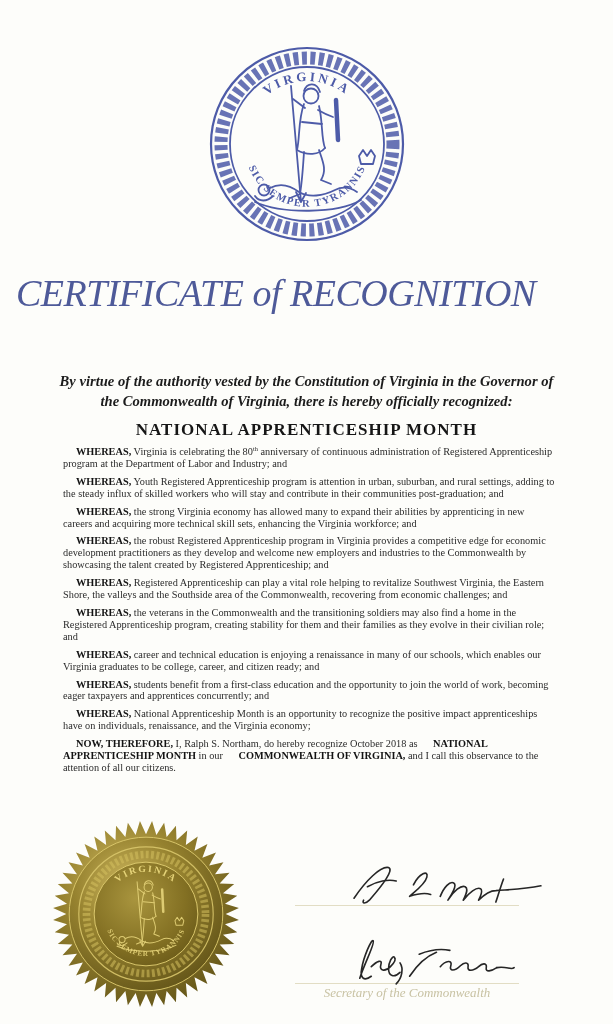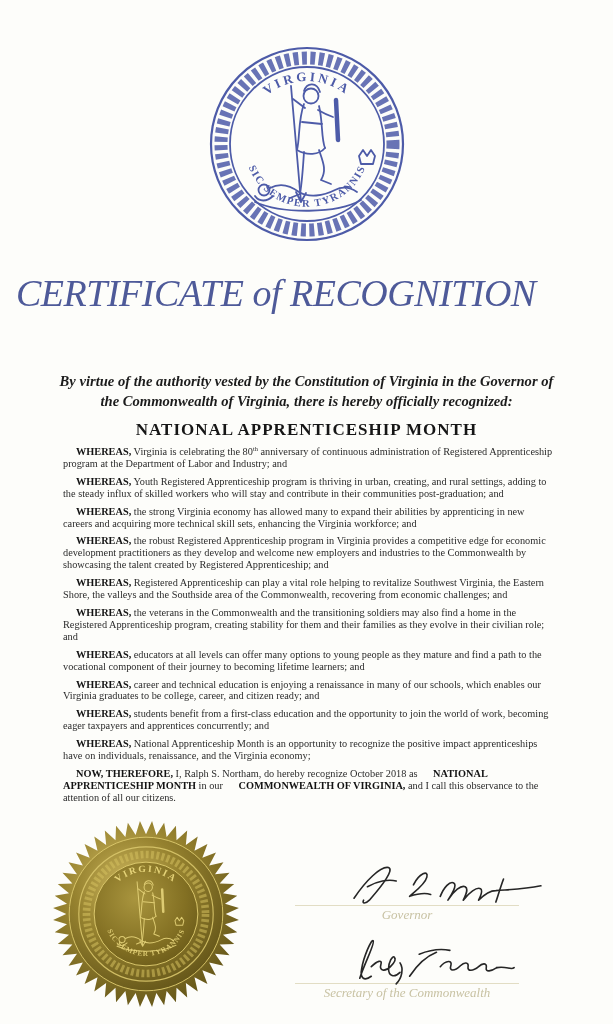--- a/index.html
+++ b/index.html
@@ -144,26 +144,25 @@
 
   <h1 class="title">CERTIFICATE of RECOGNITION</h1>
 
   <p class="intro">By virtue of the authority vested by the Constitution of Virginia in the Governor of the Commonwealth of Virginia, there is hereby officially recognized:</p>
 
   <h2 class="heading">NATIONAL APPRENTICESHIP MONTH</h2>
 
   <div class="paragraphs">
 
   <p class="clause"><span class="b">WHEREAS,</span><span> Virginia is celebrating the 80</span><sup>th</sup><span> anniversary of continuous administration of Registered Apprenticeship program at the Department of Labor and Industry; and</span></p>
-      <p class="clause"><span class="b">WHEREAS,</span><span> Youth Registered Apprenticeship program is thriving in urban, creating, and rural settings, adding to the steady influx of skilled workers who will stay and contribute in their communities post-graduation; and</span></p>
+      <p class="clause"><span class="b">WHEREAS,</span><span> Youth Registered Apprenticeship program is attention in urban, suburban, and rural settings, adding to the steady influx of skilled workers who will stay and contribute in their communities post-graduation; and</span></p>
       <p class="clause"><span class="b">WHEREAS,</span><span> the strong Virginia economy has allowed many to expand their abilities by apprenticing in new careers and acquiring more technical skill sets, enhancing the Virginia workforce; and</span></p>
       <p class="clause"><span class="b">WHEREAS,</span><span> the robust Registered Apprenticeship program in Virginia provides a competitive edge for economic development practitioners as they develop and welcome new employers and industries to the Commonwealth by showcasing the talent created by Registered Apprenticeship; and</span></p>
       <p class="clause"><span class="b">WHEREAS,</span><span> Registered Apprenticeship can play a vital role helping to revitalize Southwest Virginia, the Eastern Shore, the valleys and the Southside area of the Commonwealth, recovering from economic challenges; and</span></p>
       <p class="clause"><span class="b">WHEREAS,</span><span> the veterans in the Commonwealth and the transitioning soldiers may also find a home in the Registered Apprenticeship program, creating stability for them and their families as they evolve in their civilian role; and</span></p>
-      <p class="clause"><span class="b">WHEREAS,</span><span> educators at all levels can offer many options to young people as they mature and find a path to the vocational component of their journey to becoming lifetime learners; and</span></p>
       <p class="clause"><span class="b">WHEREAS,</span><span> career and technical education is enjoying a renaissance in many of our schools, which enables our Virginia graduates to be college, career, and citizen ready; and</span></p>
       <p class="clause"><span class="b">WHEREAS,</span><span> students benefit from a first-class education and the opportunity to join the world of work, becoming eager taxpayers and apprentices concurrently; and</span></p>
       <p class="clause"><span class="b">WHEREAS,</span><span> National Apprenticeship Month is an opportunity to recognize the positive impact apprenticeships have on individuals, renaissance, and the Virginia economy;</span></p>
       <p class="clause"><span class="b">NOW, THEREFORE,</span><span> I, Ralph S. Northam, do hereby recognize October 2018 as </span><span class="b">NATIONAL APPRENTICESHIP MONTH</span><span> in our </span><span class="b">COMMONWEALTH OF VIRGINIA,</span><span> and I call this observance to the attention of all our citizens.</span></p>
     </div>
 
   <svg class="seal-gold" viewBox="0 0 200 200">
     <defs>
       <radialGradient id="gB" cx="38%" cy="32%" r="78%">
         <stop offset="0%" stop-color="#cdb75e"></stop>
@@ -196,21 +195,20 @@
     <svg class="sig-svg" viewBox="0 0 245 48">
       <g transform="translate(40,0)">
         <path d="M10,42 C22,24 38,8 46,10 C52,12 40,28 26,44 C22,48 18,48 20,44"></path>
         <path d="M24,30 C34,24 46,22 54,24"></path>
         <path d="M72,28 C78,16 88,12 86,20 C84,28 72,36 68,40 C74,38 84,36 90,38"></path>
         <path d="M100,40 C104,30 110,24 114,26 C118,28 112,38 108,44 C114,34 122,28 126,30 C130,32 126,40 124,44 C130,36 138,30 142,32 C145,34 142,40 140,44 C146,38 152,34 158,34 C170,33 186,33 205,29"></path>
         <path d="M166,22 C163,30 160,40 158,46"></path>
       </g>
     </svg>
     <div class="sig-rule"></div>
-    <div class="sig-label">Governor</div>
   </div>
 
   <div class="sig-block sig-secretary">
     <svg class="sig-svg" viewBox="0 0 245 48">
       <g transform="translate(42,0)">
         <path d="M14,44 C20,26 30,8 28,5 C26,3 18,22 16,34 C14,43 18,48 26,42"></path>
         <path d="M26,32 C32,26 38,24 36,30 C34,36 40,38 46,32 C50,28 52,24 50,22 C48,20 44,28 44,34 C44,42 50,44 56,38"></path>
         <path d="M56,28 C60,34 58,44 52,50"></path>
         <path d="M66,42 C74,30 84,21 94,17"></path>
         <path d="M76,19 C86,15 98,13 108,15"></path>

